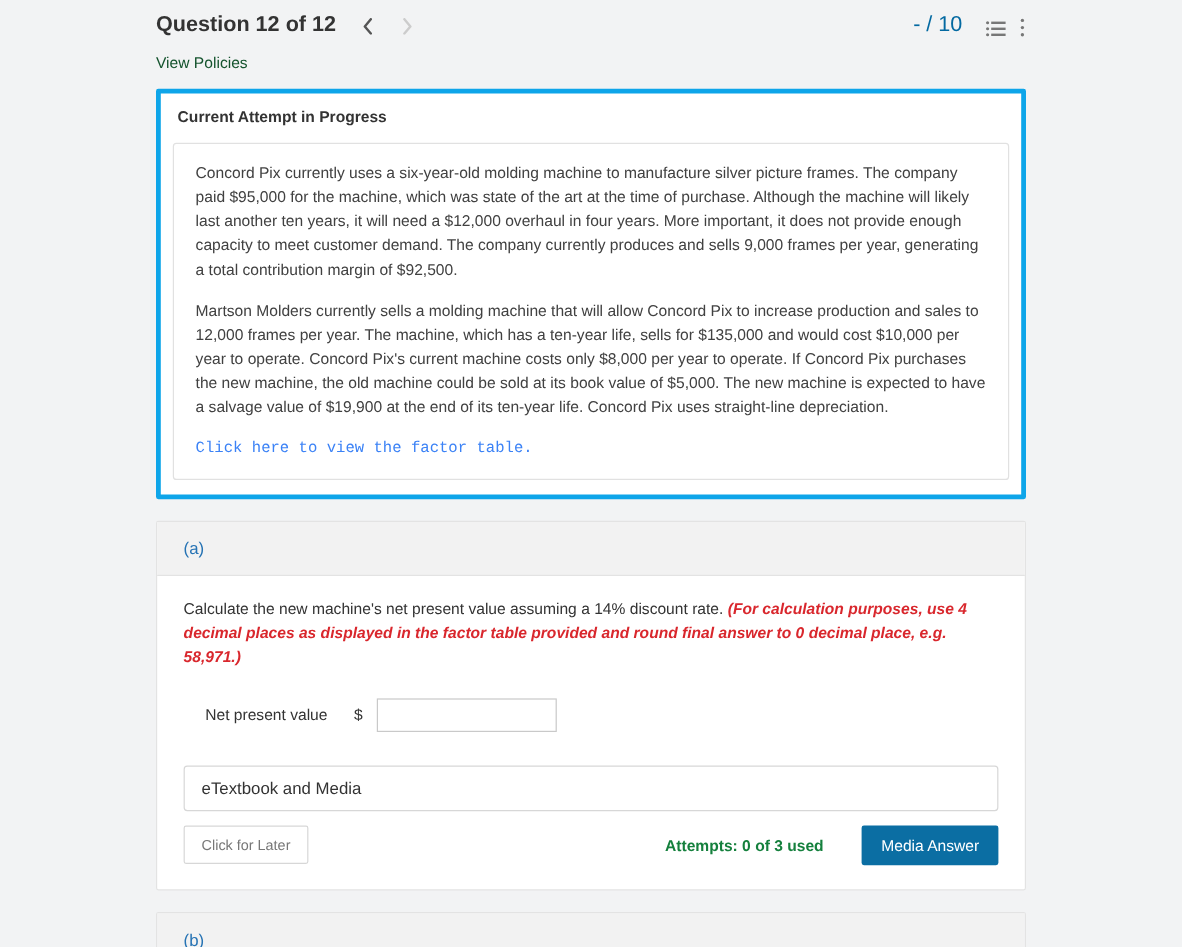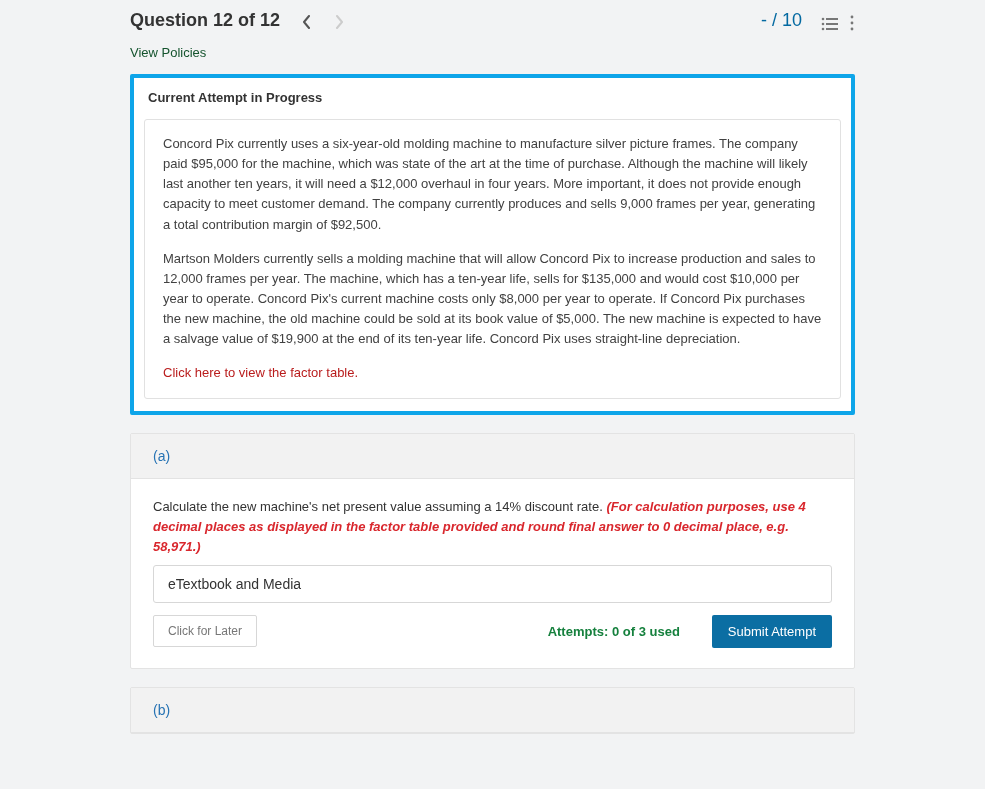--- a/index.html
+++ b/index.html
@@ -54,21 +54,21 @@
     background:#fff;
     border:1px solid #e1e1e1;
     border-radius:3px;
     margin: 4px 10px 12px 10px;
     padding:14px 18px 14px 18px;
     font-size:13px;
     line-height:1.55;
     color:#414141;
   }
   .prob-box p { margin:0 0 14px 0; }
-  .link { color:#b91c1c; cursor:pointer; }
+  .link { color:#3b82f6; cursor:pointer;font-family:Liberation Mono, monospace; }
 
   .part-card {
     background:#fff;
     border:1px solid #e3e3e3;
     border-radius:2px;
     margin-top:18px;
   }
   .part-header {
     background:#f2f2f2;
     border-bottom:1px solid #e3e3e3;
@@ -169,26 +169,31 @@
 
     
     <div class="part-card">
       <div class="part-header">
         <span class="part-label">(a)</span>
       </div>
       <div class="part-body">
         <div class="instr">
           <span>Calculate the new machine's net present value assuming a 14% discount rate. </span><span class="red-em">(For calculation purposes, use 4 decimal places as displayed in the factor table provided and round final answer to 0 decimal place, e.g. 58,971.)</span>
         </div>
+        <div class="answer-row">
+          <span class="answer-label">Net present value</span>
+          <span class="dollar">$</span>
+          <input class="answer-input" type="text" style="">
+        </div>
         <div class="etext-bar">eTextbook and Media</div>
         <div class="action-row">
           <button class="save-btn">Click for Later</button>
           <div class="action-spacer"></div>
           <span class="attempts">Attempts: 0 of 3 used</span>
-          <button class="submit-btn">Submit Attempt</button>
+          <button class="submit-btn">Media Answer</button>
         </div>
       </div>
     </div>
 
     
     <div class="part-card">
       <div class="part-header">
         <span class="part-label">(b)</span>
       </div>
 

